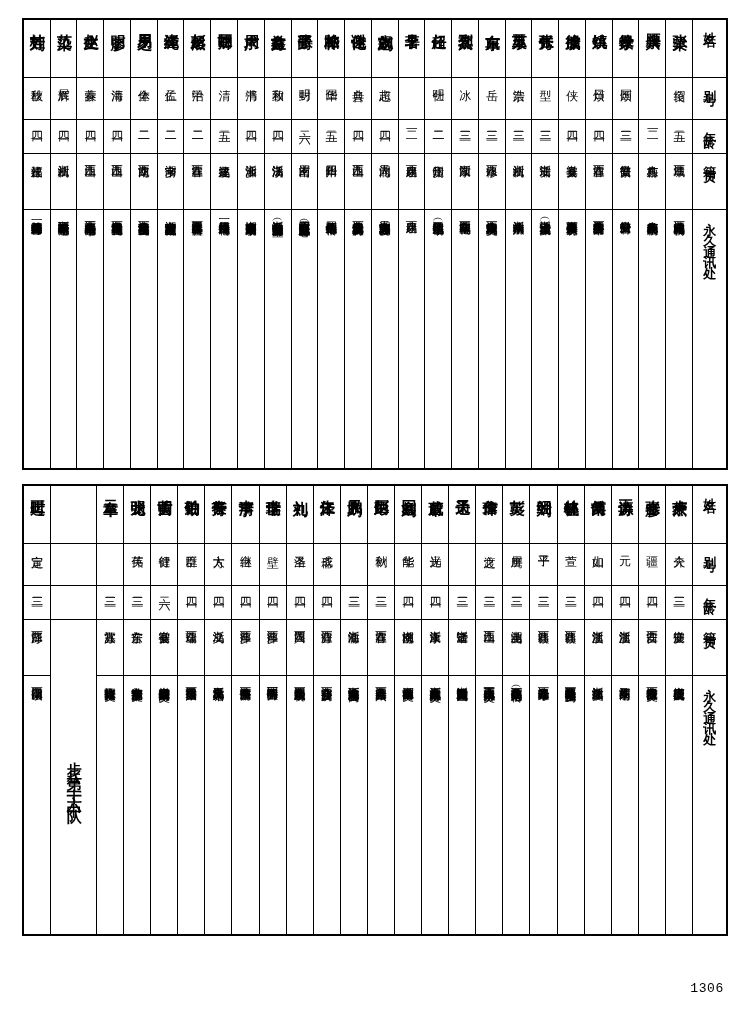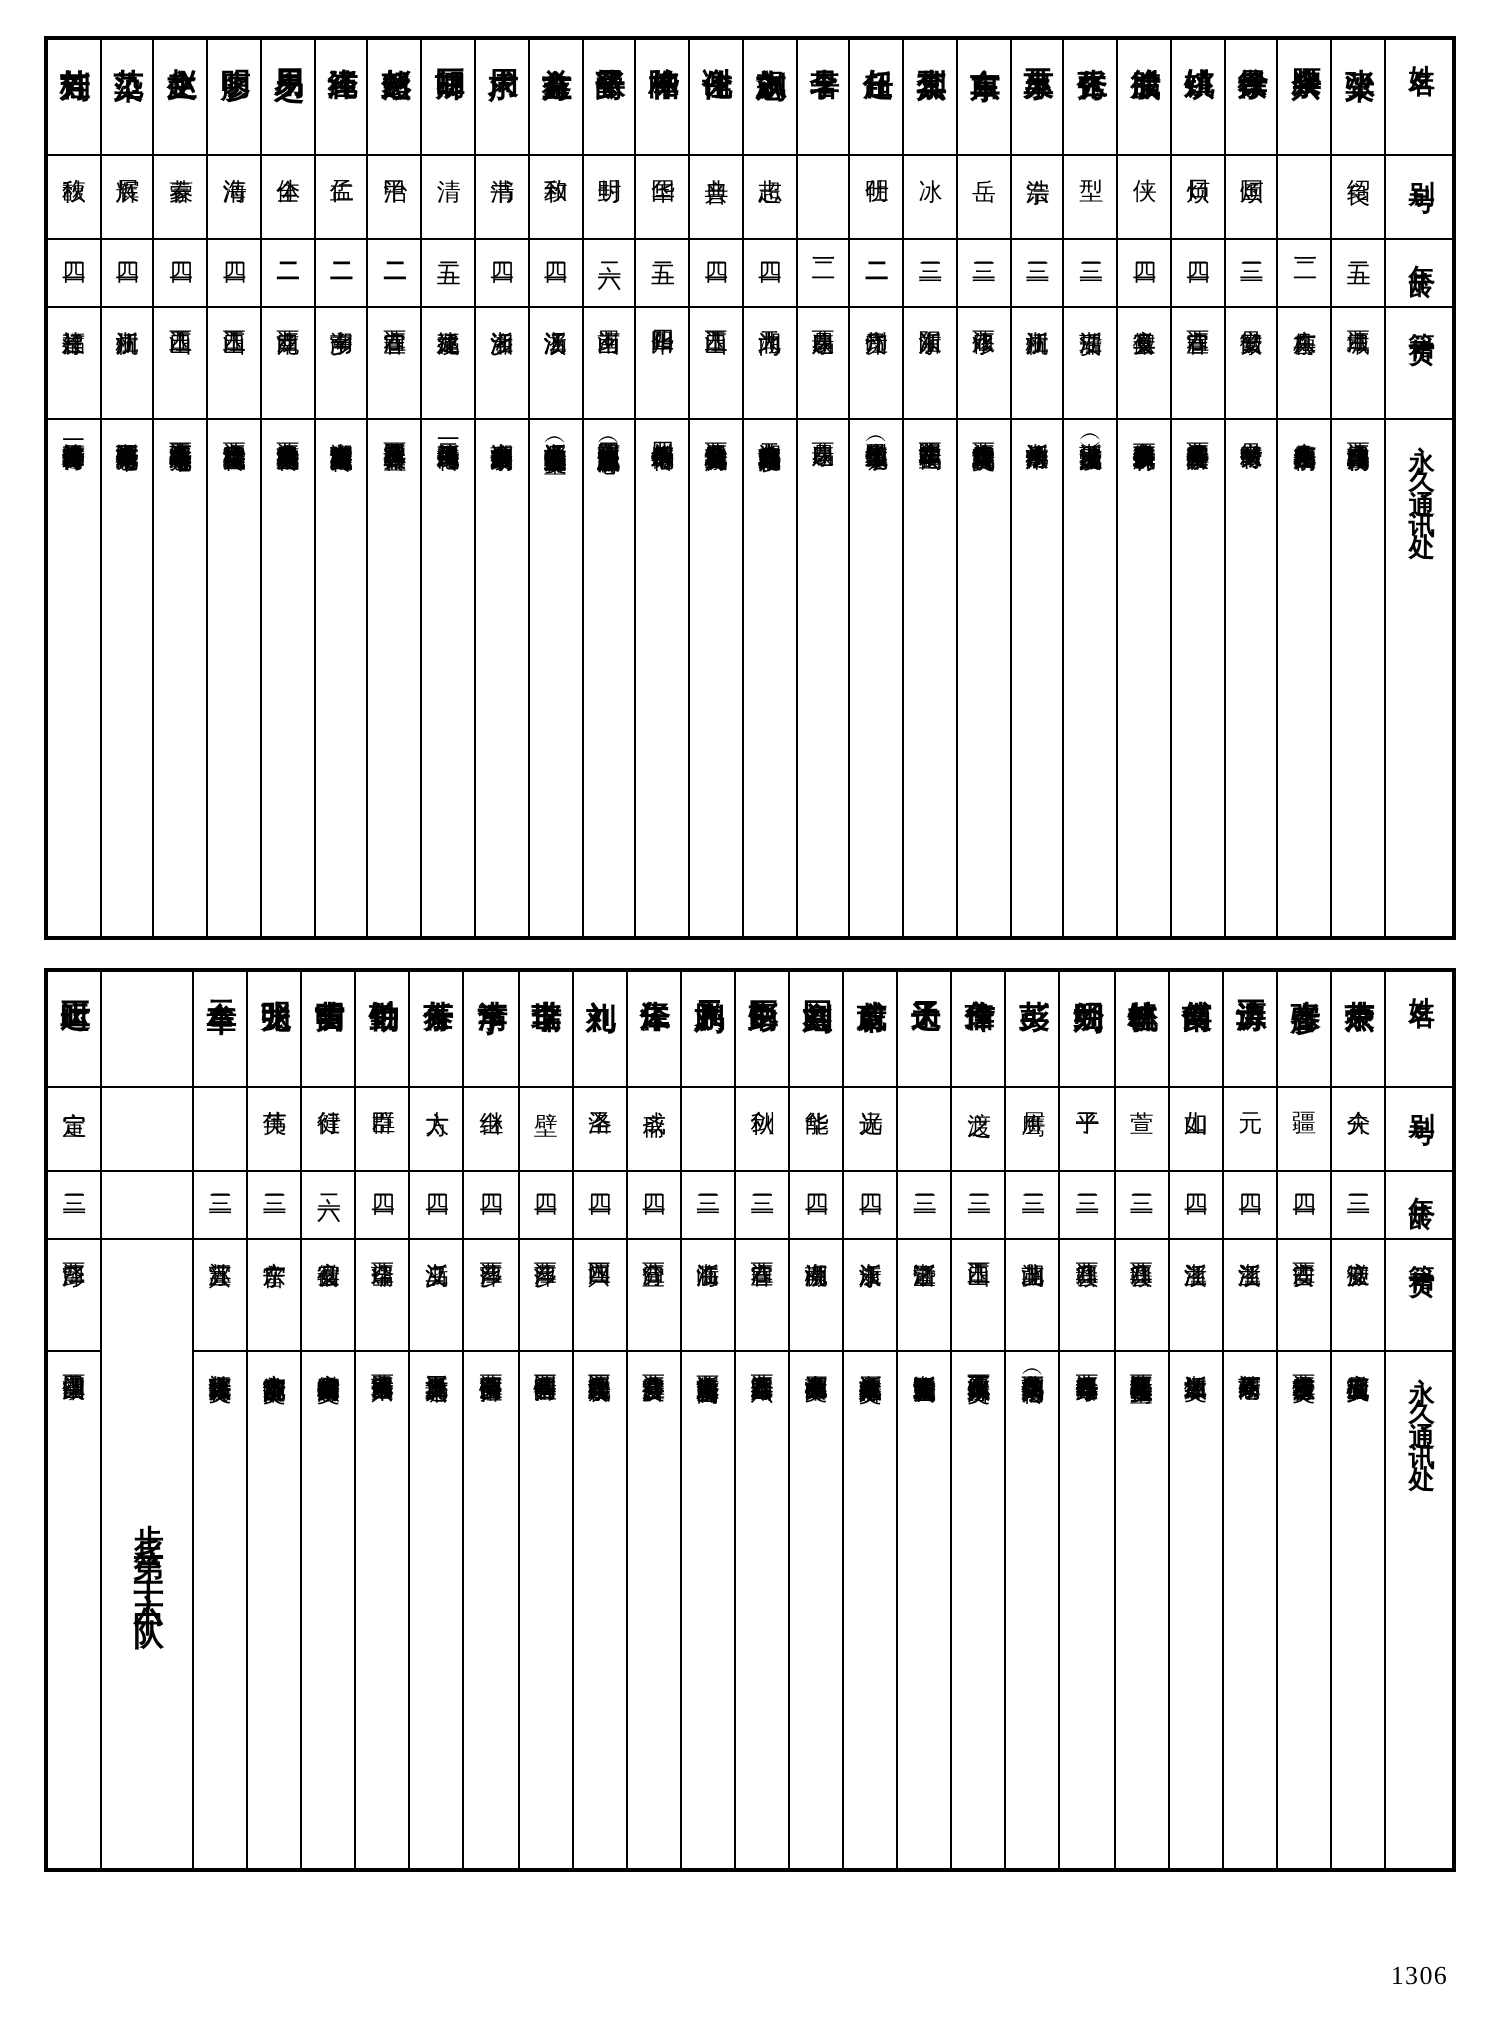--- a/index.html
+++ b/index.html
@@ -108,21 +108,21 @@
     font-weight: 700;
     letter-spacing: 0.45em;
   }
   .blank-cell .v { font-size: 11px; }
 
   .page-number {
     position: absolute;
     right: 26px;
     bottom: 16px;
     font-size: 13px;
-    font-family: Liberation Serif, serif;
+    font-family: Liberation Mono, monospace;
     letter-spacing: 0.05em;
   }
 </style>
 </head>
 <body>
 
 <div class="page">
 
   <div class="roster table-1">
     <div class="col header-col">

